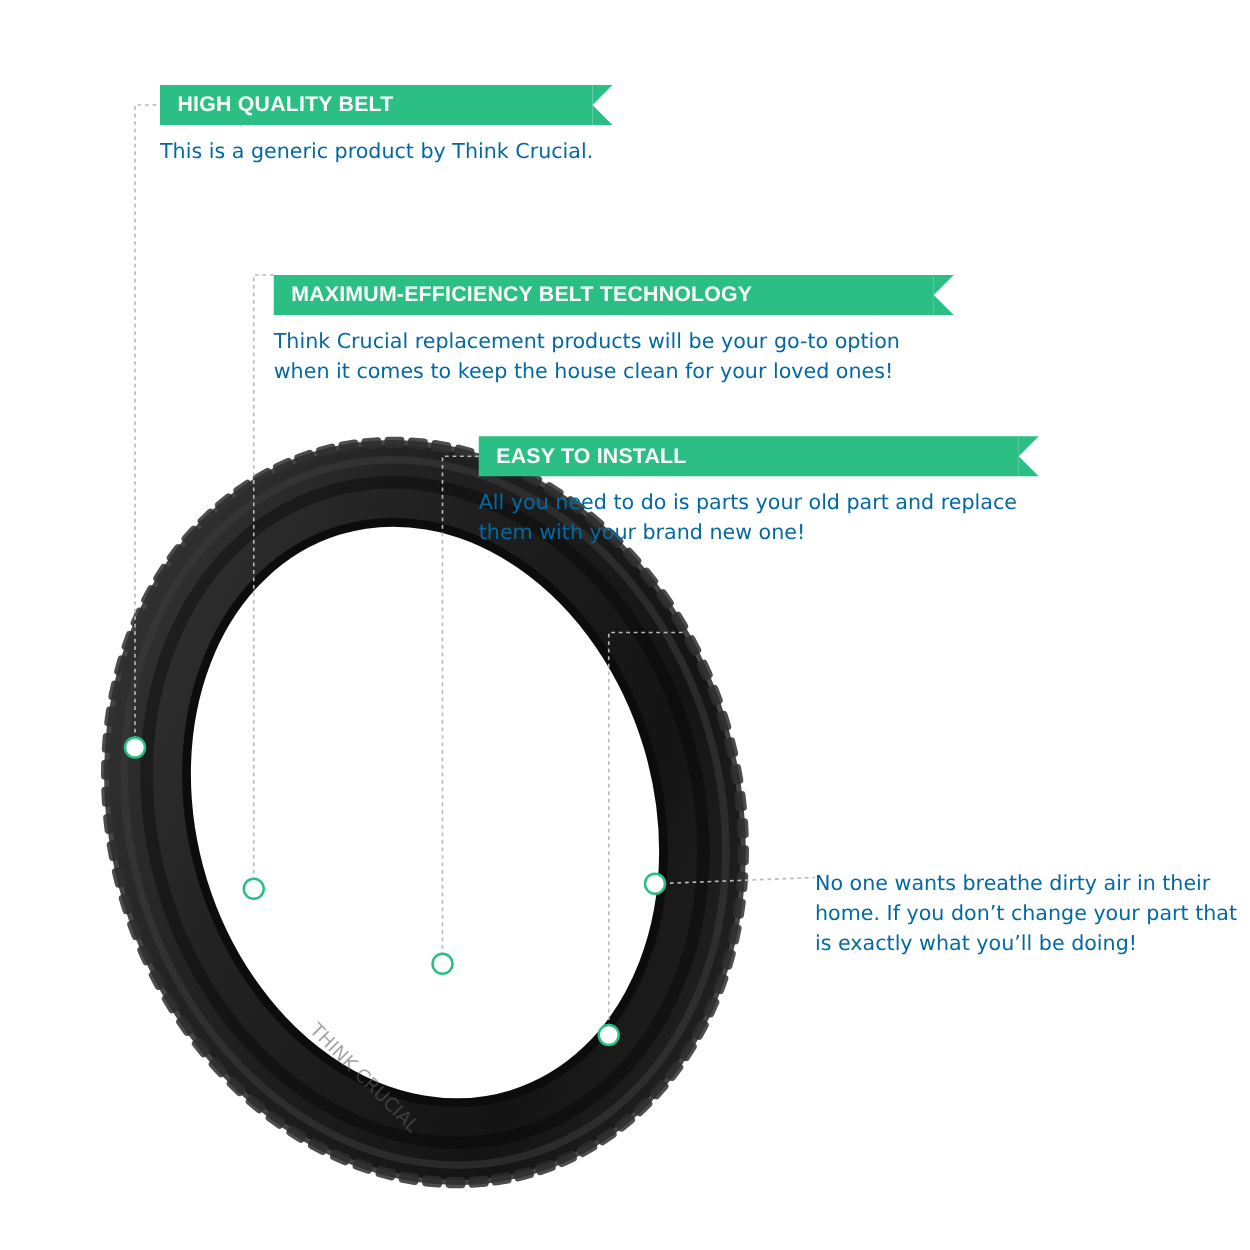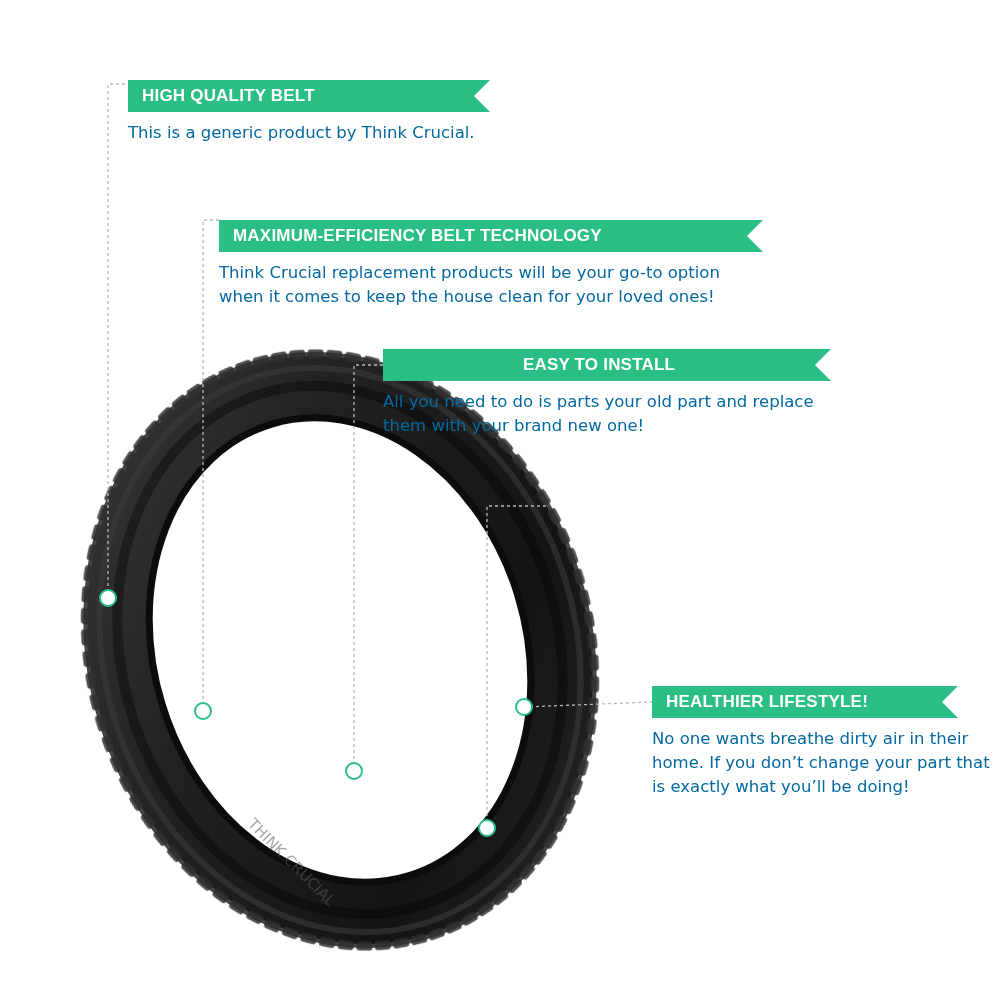--- a/index.html
+++ b/index.html
@@ -60,26 +60,26 @@
   }
   .body-text {
     margin-top: 9px;
     font-size: 16.5px;
     line-height: 1.45;
     color: #0369a1;
     font-family: "DejaVu Sans", sans-serif;
     font-weight: 400;
   }
   
-  #callout-1 { left: 128px; top: 68px; width: 400px; margin-top: 12px; }
+  #callout-1 { left: 128px; top: 68px; width: 400px; }
   #callout-1 .banner { width: 346px; }
   #callout-2 { left: 219px; top: 204px; width: 520px; }
   #callout-2 .banner { width: 528px; margin-top: 16px; }
   #callout-3 { left: 383px; top: 349px; width: 440px; }
-  #callout-3 .banner { width: 432px; text-align: center; }
+  #callout-3 .banner { width: 432px; }
   #callout-4 { left: 546px; top: 490px; width: 380px; }
   #callout-4 .banner { width: 368px; }
   #callout-5 { left: 652px; top: 686px; width: 350px; }
   #callout-5 .banner { width: 290px; }
 
   #callout-2 .body-text,
   #callout-3 .body-text,
   #callout-4 .body-text,
   #callout-5 .body-text { margin-left: 0; }
   #callout-1 .body-text { margin-left: 0; }
@@ -265,17 +265,16 @@
     <div class="body-text">Think Crucial replacement products will be your go-to option when it comes to keep the house clean for your loved ones!</div>
   </div>
 
   <div class="callout" id="callout-3">
     <div class="banner">EASY TO INSTALL</div>
     <div class="body-text">All you need to do is parts your old part and replace them with your brand new one!</div>
   </div>
 
 
   <div class="callout" id="callout-5">
-    <div class="banner">HEALTHIER LIFESTYLE!</div>
     <div class="body-text">No one wants breathe dirty air in their home. If you don’t change your part that is exactly what you’ll be doing!</div>
   </div>
 
 </div>
 
 </body></html>

